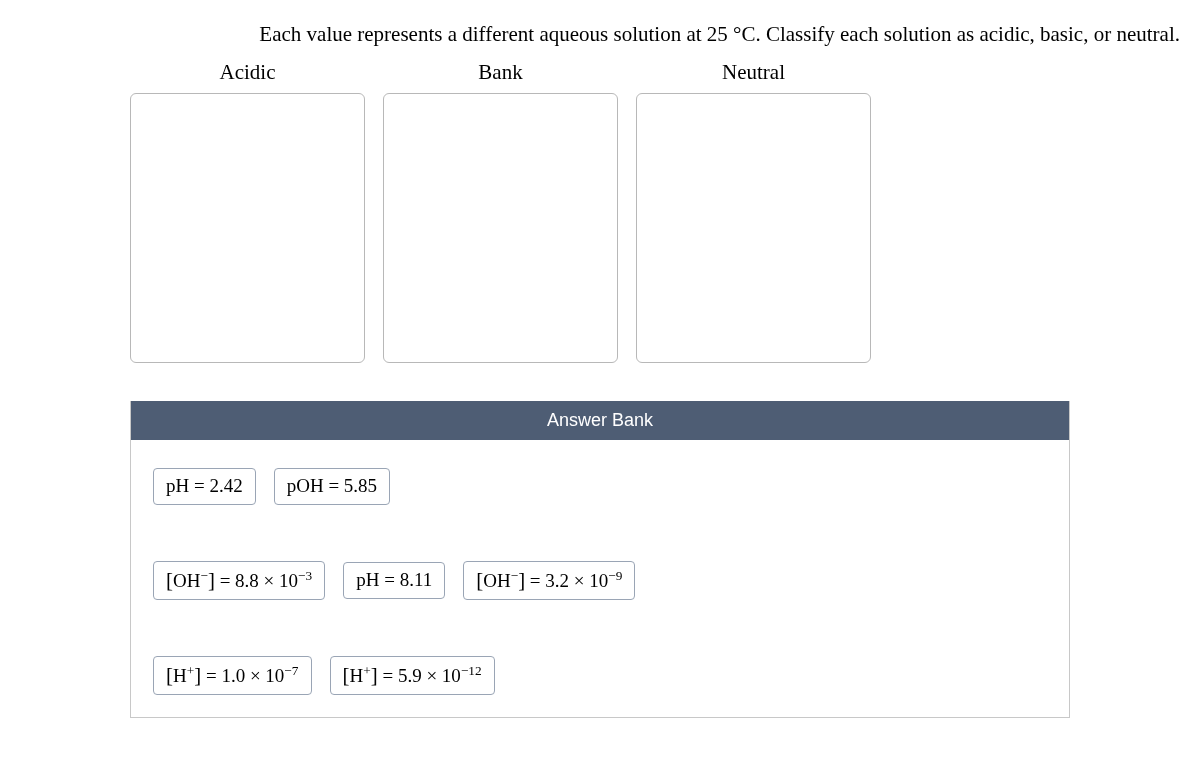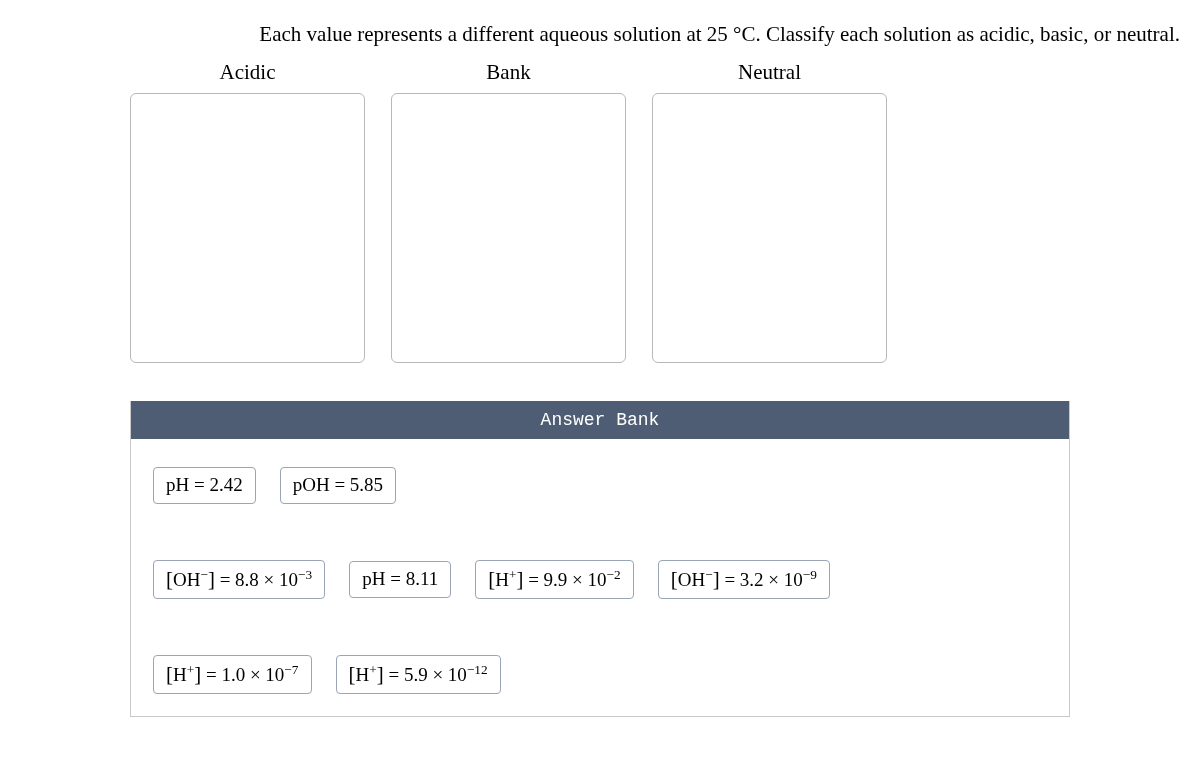--- a/index.html
+++ b/index.html
@@ -11,21 +11,21 @@
     color: #000;
     background: #fff;
   }
   .question {
     margin-bottom: 11px;
     line-height: 1.4;
     text-align: right;
   }
   .categories {
     display: flex;
-    gap: 26px;
+    gap: 18px;
     margin-left: 110px;
     margin-bottom: 38px;
   }
   .cat {
     display: flex;
     flex-direction: column;
     align-items: center;
   }
   .cat-label {
     font-size: 21px;
@@ -43,27 +43,27 @@
     border-left: 1px solid #c8c8c8;
     border-right: 1px solid #c8c8c8;
     border-bottom: 1px solid #c8c8c8;
   }
   .bank-header {
     background: #4e5d74;
     color: #fff;
     text-align: center;
     padding: 9px 0;
     font-size: 18px;
-    font-family: Liberation Mono, monospace;
+    font-family: Liberation Sans, sans-serif;
   }
   .bank-body {
     padding: 28px 22px 22px 22px;
     display: flex;
     flex-wrap: wrap;
-    gap: 28px 24px;
+    gap: 28px 18px;
     align-items: center;
   }
   .tile {
     border: 1px solid #9aa5b5;
     border-radius: 4px;
     padding: 6px 12px;
     font-size: 19px;
     background: #fff;
     cursor: grab;
     white-space: nowrap;
@@ -93,19 +93,18 @@
 </div>
 
 <div class="bank-wrap">
   <div class="bank-header">Answer Bank</div>
   <div class="bank-body">
     <div class="tile" title="pH = 2.42">pH = 2.42</div>
     <div class="tile" title="pOH = 8.04">pOH = 5.85</div>
     <div style="flex-basis:100%;height:0"></div>
     <div class="tile" title="[OH−] = 8.8 × 10−3"><span class="br">[</span>OH<sup>−</sup><span class="br">]</span> = 8.8 × 10<sup>−3</sup></div>
     <div class="tile" title="pH = 8.11">pH = 8.11</div>
-    <div class="tile" title="[H+] = 9.9 × 10−2"><span class="br">[</span>H<sup>+</sup><span class="br">]</span> = 9.9 × 10<sup>−2</sup></div>
     <div class="tile" title="[OH−] = 3.2 × 10−9"><span class="br">[</span>OH<sup>−</sup><span class="br">]</span> = 3.2 × 10<sup>−9</sup></div>
     <div style="flex-basis:100%;height:0"></div>
     <div class="tile" title="[H+] = 1.0 × 10−7"><span class="br">[</span>H<sup>+</sup><span class="br">]</span> = 1.0 × 10<sup>−7</sup></div>
     <div class="tile" title="[H+] = 5.9 × 10−12"><span class="br">[</span>H<sup>+</sup><span class="br">]</span> = 5.9 × 10<sup>−12</sup></div>
   </div>
 </div>
 
 </body></html>

